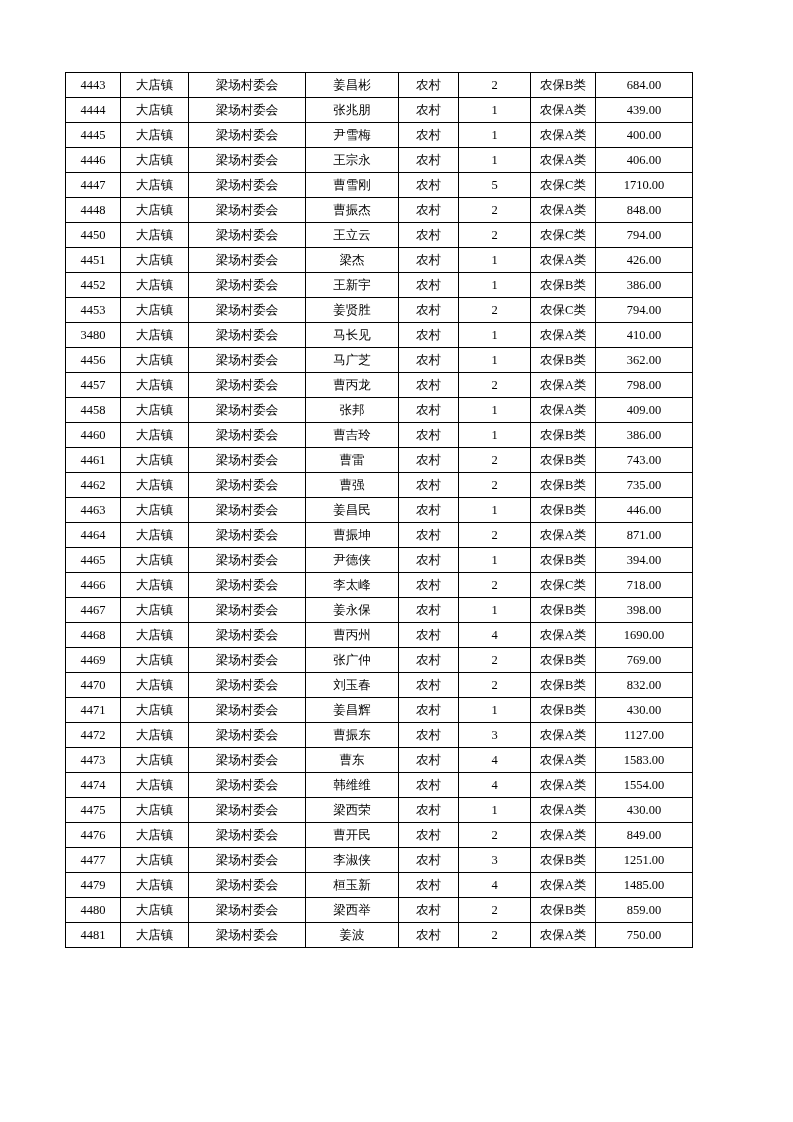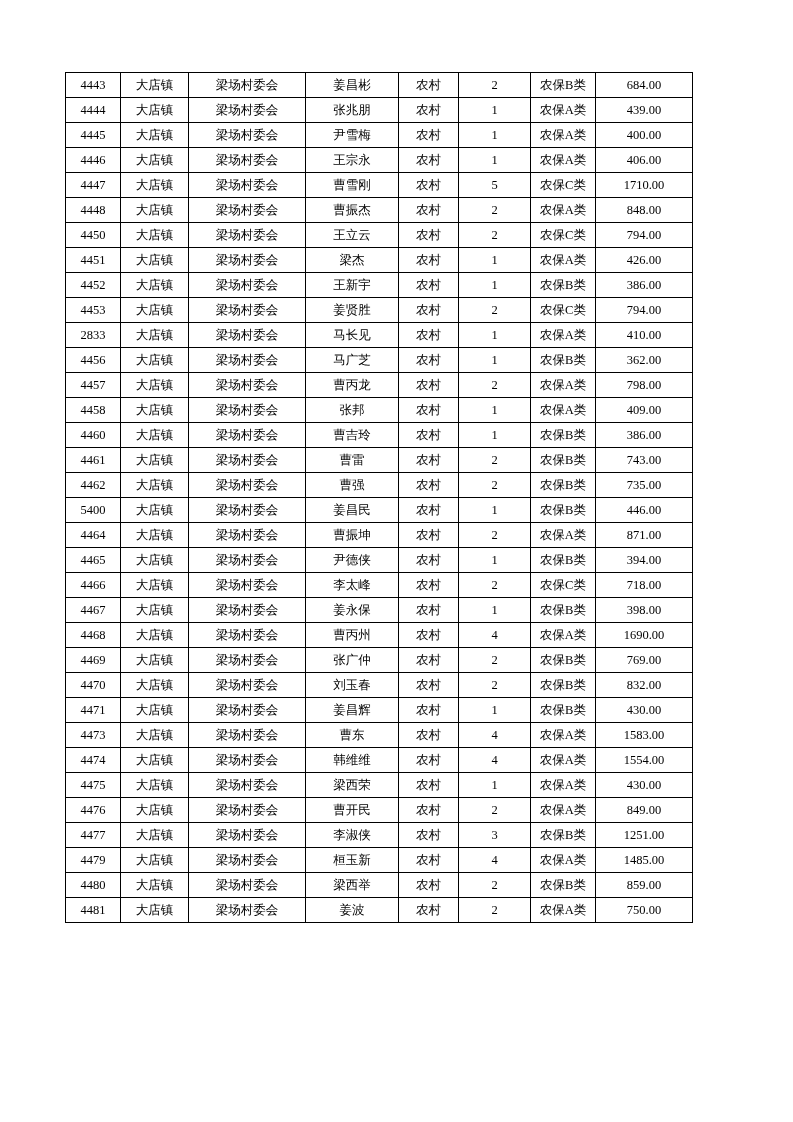--- a/index.html
+++ b/index.html
@@ -156,21 +156,21 @@
           <td>4453</td>
           <td>大店镇</td>
           <td>梁场村委会</td>
           <td>姜贤胜</td>
           <td>农村</td>
           <td>2</td>
           <td>农保C类</td>
           <td>794.00</td>
         </tr>
         <tr>
-          <td>2833</td>
+          <td>3480</td>
           <td>大店镇</td>
           <td>梁场村委会</td>
           <td>马长见</td>
           <td>农村</td>
           <td>1</td>
           <td>农保A类</td>
           <td>410.00</td>
         </tr>
         <tr>
           <td>4456</td>
@@ -226,21 +226,21 @@
           <td>4462</td>
           <td>大店镇</td>
           <td>梁场村委会</td>
           <td>曹强</td>
           <td>农村</td>
           <td>2</td>
           <td>农保B类</td>
           <td>735.00</td>
         </tr>
         <tr>
-          <td>5400</td>
+          <td>4463</td>
           <td>大店镇</td>
           <td>梁场村委会</td>
           <td>姜昌民</td>
           <td>农村</td>
           <td>1</td>
           <td>农保B类</td>
           <td>446.00</td>
         </tr>
         <tr>
           <td>4464</td>
@@ -314,20 +314,30 @@
         </tr>
         <tr>
           <td>4471</td>
           <td>大店镇</td>
           <td>梁场村委会</td>
           <td>姜昌辉</td>
           <td>农村</td>
           <td>1</td>
           <td>农保B类</td>
           <td>430.00</td>
+        </tr>
+        <tr>
+          <td>4472</td>
+          <td>大店镇</td>
+          <td>梁场村委会</td>
+          <td>曹振东</td>
+          <td>农村</td>
+          <td>3</td>
+          <td>农保A类</td>
+          <td>1127.00</td>
         </tr>
         <tr>
           <td>4473</td>
           <td>大店镇</td>
           <td>梁场村委会</td>
           <td>曹东</td>
           <td>农村</td>
           <td>4</td>
           <td>农保A类</td>
           <td>1583.00</td>

